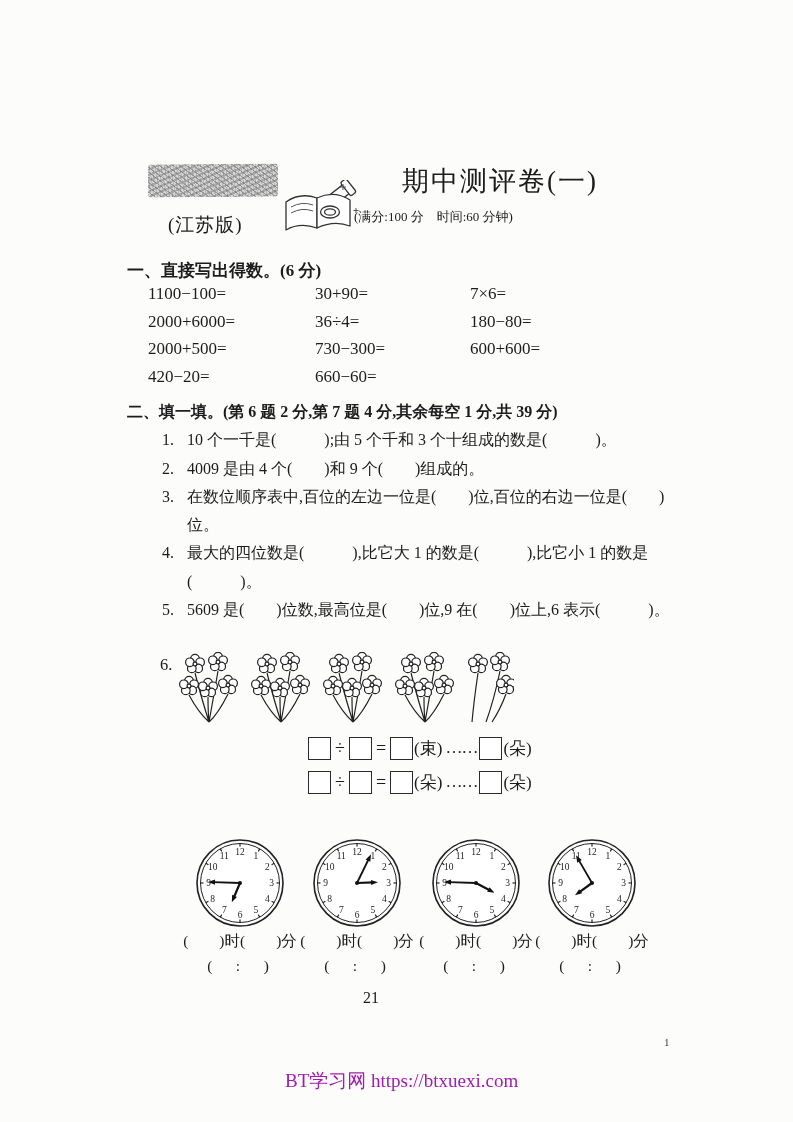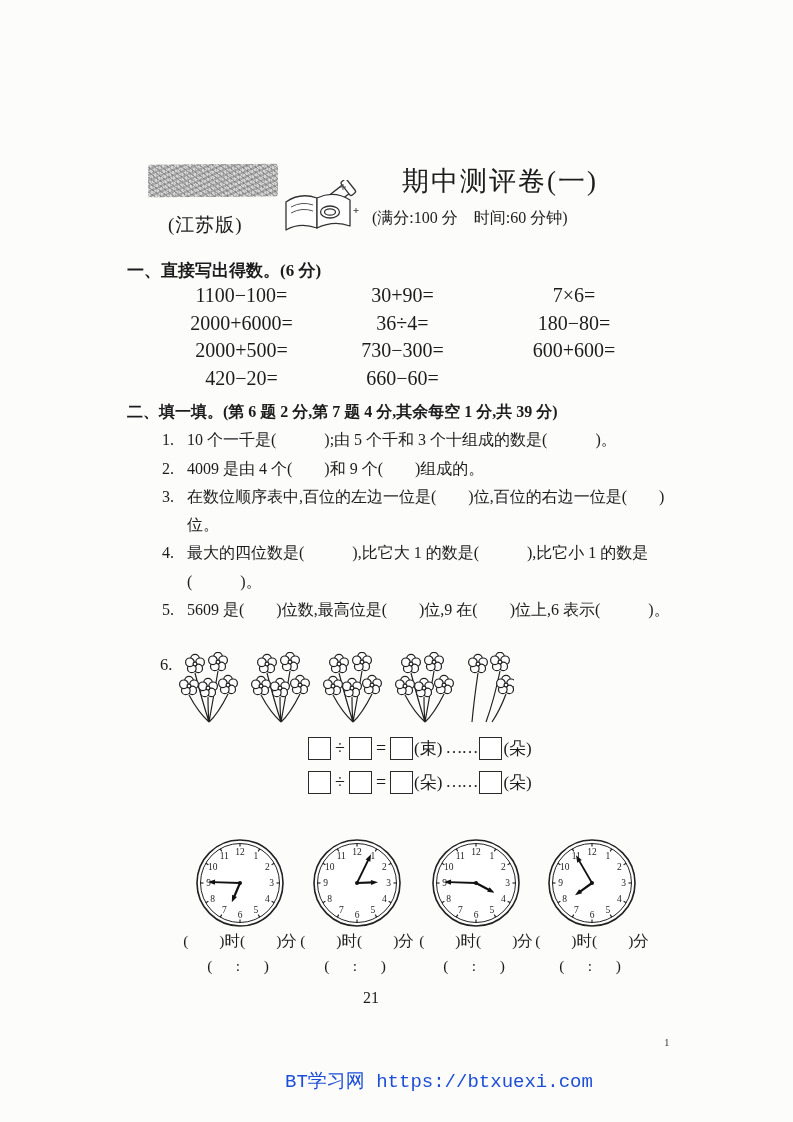--- a/index.html
+++ b/index.html
@@ -16,28 +16,27 @@
     background-color:#d4d4d4;
     background-image:
       repeating-linear-gradient(37deg, rgba(110,110,110,.55) 0 1px, transparent 1px 4px),
       repeating-linear-gradient(-23deg, rgba(130,130,130,.5) 0 2px, transparent 2px 5px),
       repeating-linear-gradient(80deg, rgba(150,150,150,.45) 0 1px, transparent 1px 3px);
     border-radius:3px; transform:rotate(-.4deg);
   }
   .edition{left:168px; top:212px; font-size:19px; font-weight:normal; letter-spacing:1px;}
   .illustration{left:280px; top:180px;}
   .paper-title{left:402px; top:163px; font-size:27px; font-weight:normal; letter-spacing:2px;}
-  .paper-subtitle{left:372px; top:208px; font-size:16px;}
+  .paper-subtitle{left:354px; top:208px; font-size:13px;}
   
   .s1-heading{left:127px; top:259px; font-size:17px; font-weight:bold;}
   .s1-grid{
-    left:158px; top:284px; width:510px;
+    left:148px; top:284px; width:510px;
     display:grid; grid-template-columns:167px 155px 1fr; grid-auto-rows:27.5px;
-    font-size:20px;
-    text-align:center;
+    font-size:17px;
   }
   
   .s2{left:127px; top:398px; width:549px; font-size:16px; line-height:28.3px;}
   .s2-heading{font-weight:bold;}
   .s2-items{margin-left:35px;}
   .s2-item{position:relative; padding-left:25px;}
   .s2-num{position:absolute; left:0; top:0;}
   
   .q6-num{left:160px; top:655px; font-size:16.5px;}
   .q6-flowers{left:178px; top:652px; display:flex; gap:10px; align-items:flex-start;}
@@ -53,22 +52,22 @@
   
   .q7-heading{left:160px; top:811px; font-size:16.5px;}
   .clock-col{top:838px; width:124px; text-align:center;}
   .clock-col svg{display:block; margin:0 auto;}
   .clock-answer{font-size:15.5px; white-space:nowrap; margin-top:3px;}
   .clock-digital{font-size:15.5px; white-space:nowrap; margin-top:4px; letter-spacing:4px;}
   
   .page-number{left:363px; top:989px; font-size:16px; font-weight:normal;}
   .corner-mark{left:664px; top:1036px; font-size:11px; color:#3c3c3c;}
   .watermark{
-    left:285px; top:1068px; font-size:19px; color:#1d4ed8;
-    font-family:Liberation Mono, monospace;
+    left:285px; top:1068px; font-size:19px; color:#a21caf;
+    font-family:Liberation Serif, serif;
   }
 </style>
 </head>
 <body>
 
 <div class="page">
 
   <div class="abs scribble"></div>
   <div class="abs edition">(江苏版)</div>
 

